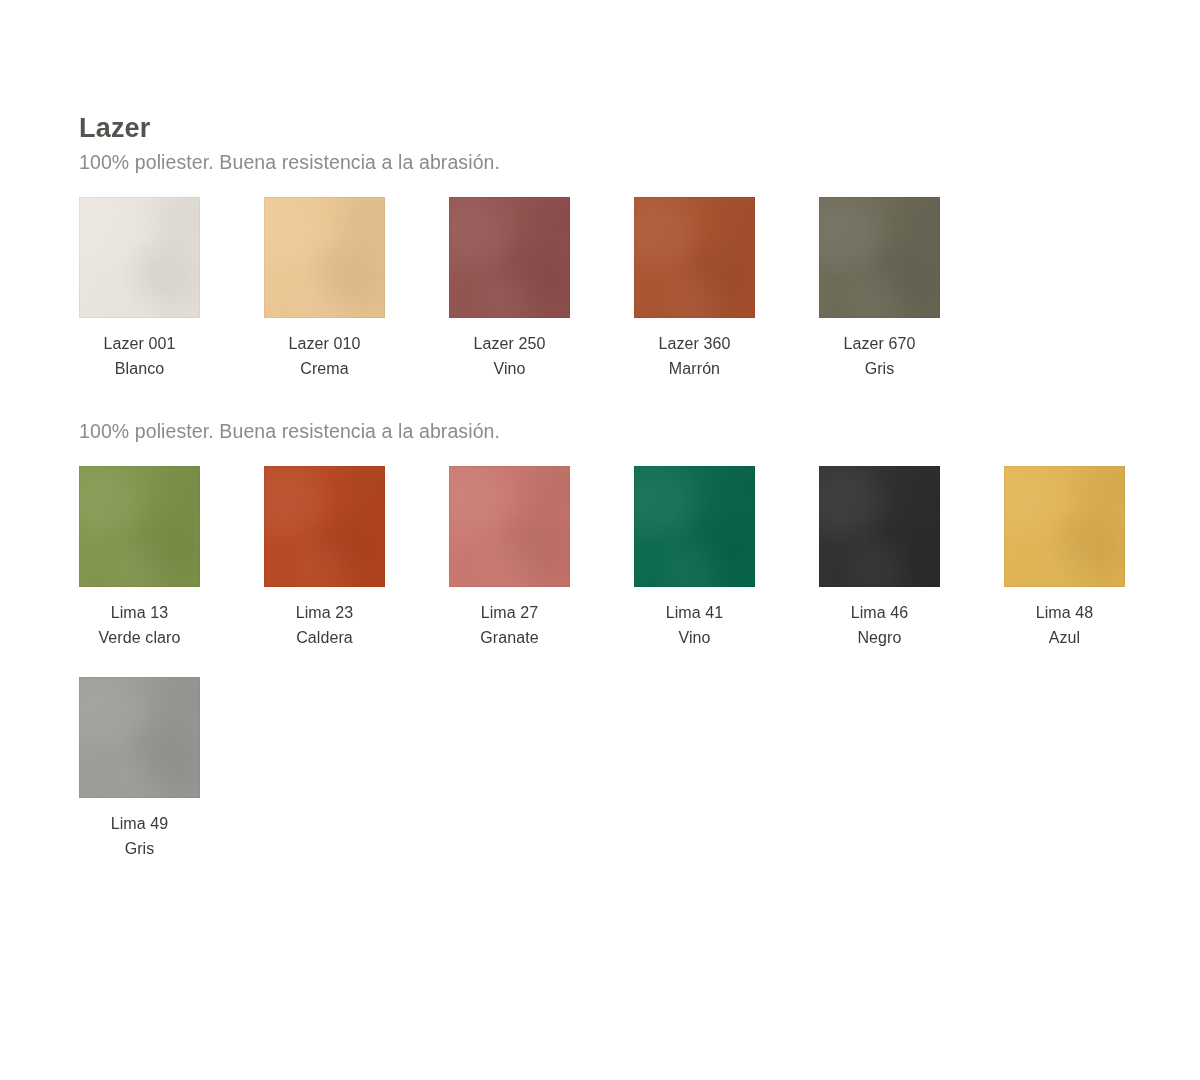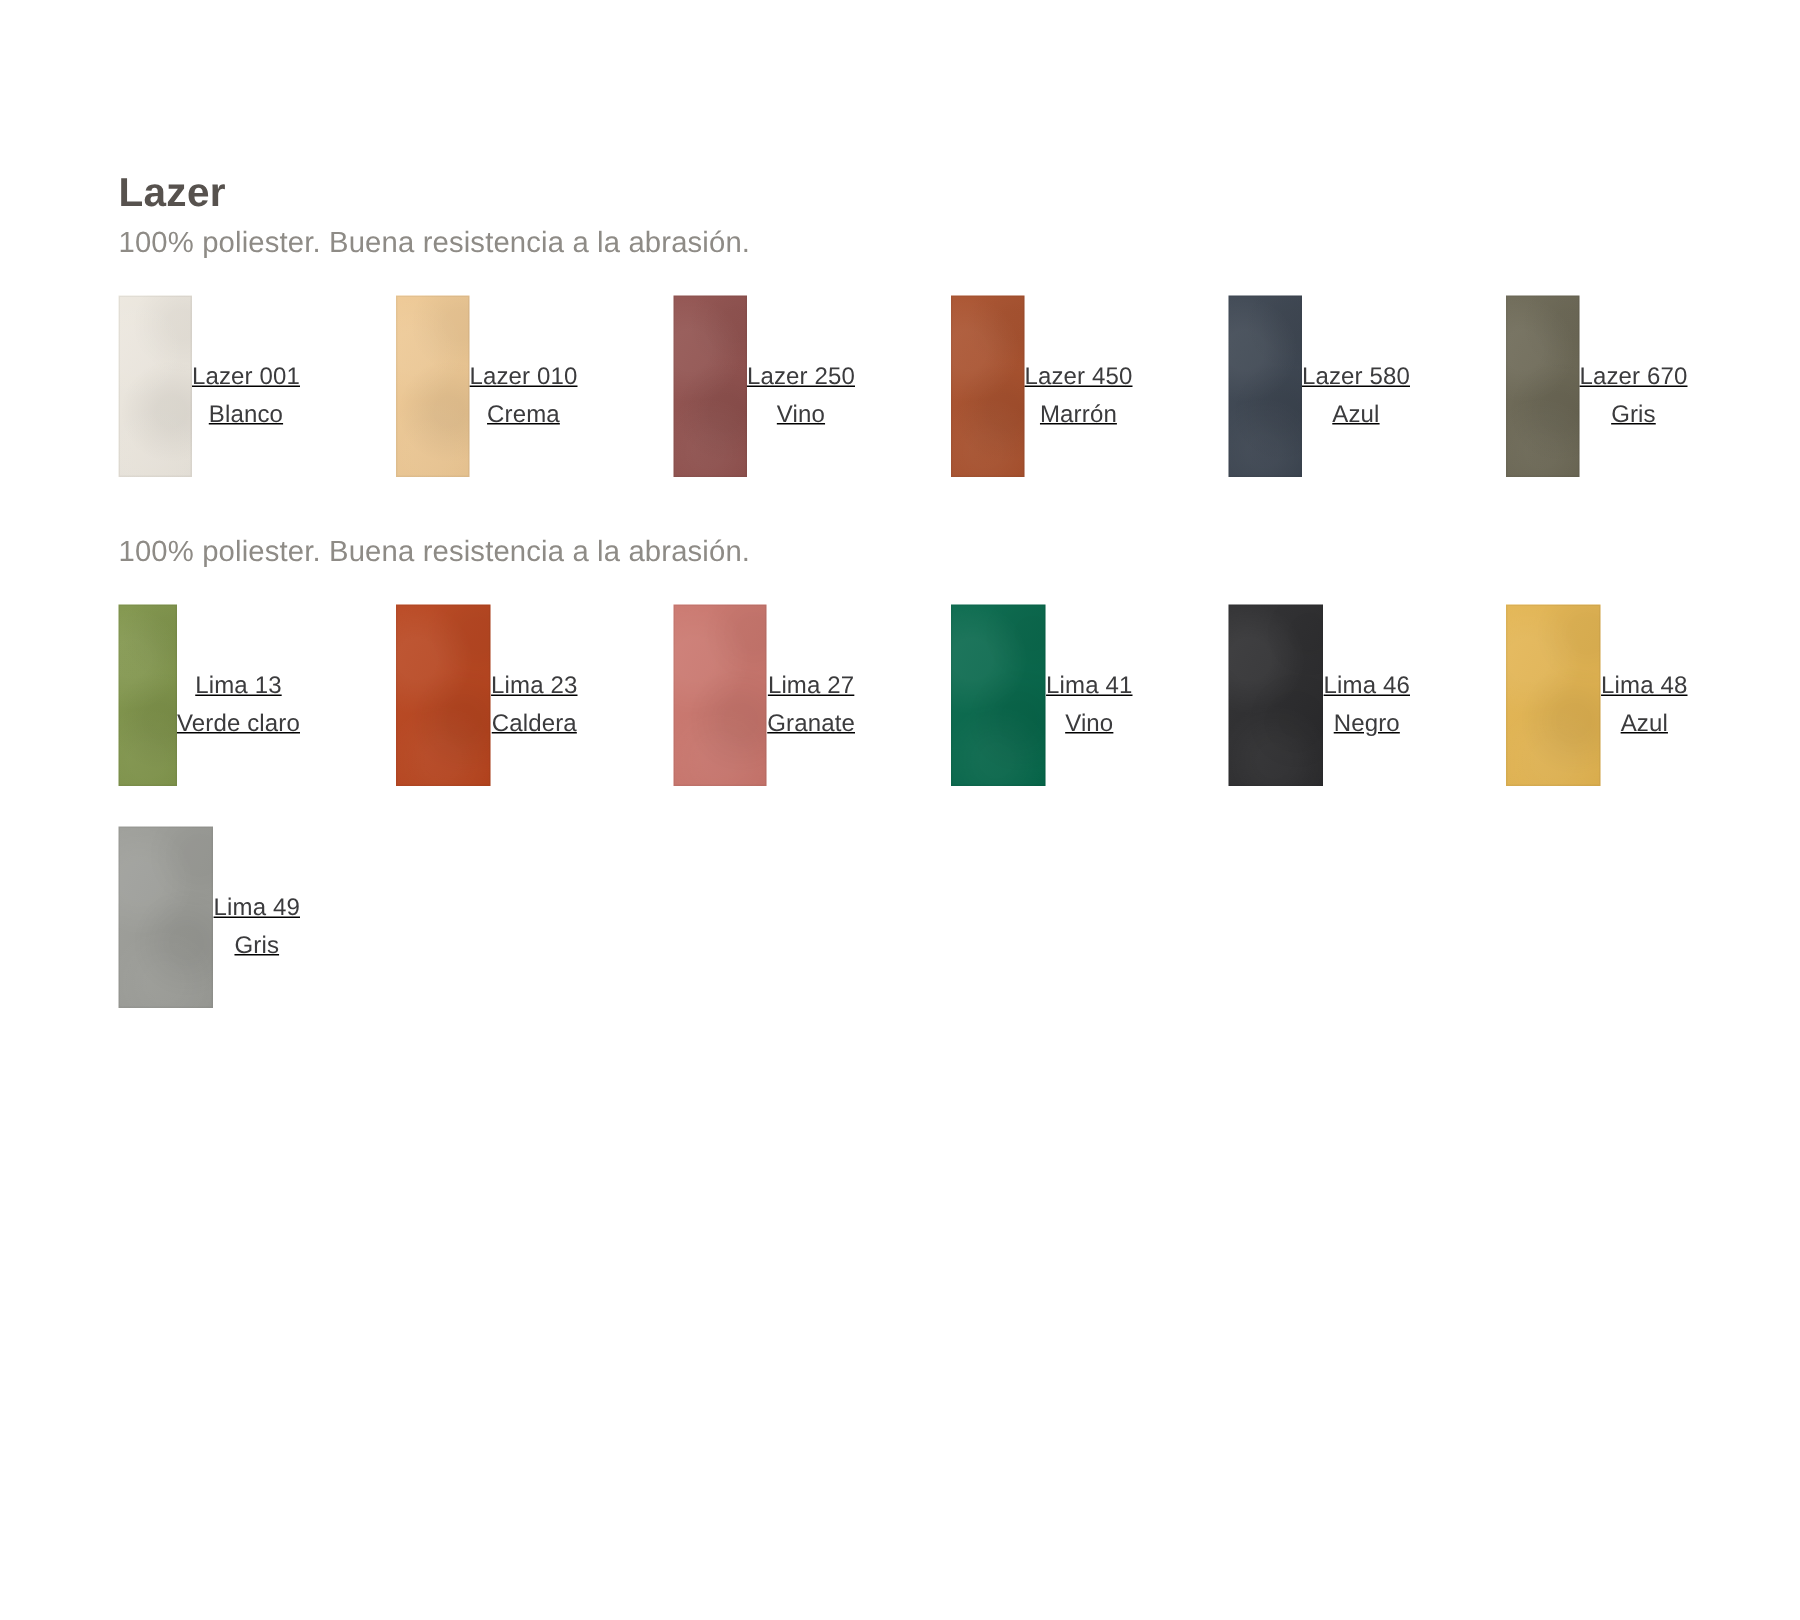--- a/index.html
+++ b/index.html
@@ -52,23 +52,22 @@
     display: grid;
     grid-template-columns: repeat(6, 121px);
     column-gap: 64px;
     row-gap: 27px;
     justify-content: start;
   }
 
   .swatch-cell {
     width: 121px;
     display: flex;
-    flex-direction: row;
+    flex-direction: column;
     align-items: center;
-    text-decoration: underline;
   }
 
   .swatch-chip {
     width: 121px;
     height: 121px;
     display: block;
     position: relative;
     background-color: #cccccc;
     background-image:
       radial-gradient(circle at 22% 30%, rgba(255,255,255,0.055) 0 14%, rgba(0,0,0,0) 38%),
@@ -122,32 +121,25 @@
         <span class="swatch-chip" style="background-color: rgb(144, 80, 77);"></span>
         <div class="swatch-caption">
           <span class="swatch-code">Lazer 250</span>
           <span class="swatch-name">Vino</span>
         </div>
       </div>
 
       <div class="swatch-cell">
         <span class="swatch-chip" style="background-color: rgb(169, 80, 44);"></span>
         <div class="swatch-caption">
-          <span class="swatch-code">Lazer 450</span>
+          <span class="swatch-code">Lazer 360</span>
           <span class="swatch-name">Marrón</span>
         </div>
       </div>
 
-      <div class="swatch-cell">
-        <span class="swatch-chip" style="background-color: rgb(59, 68, 80);"></span>
-        <div class="swatch-caption">
-          <span class="swatch-code">Lazer 580</span>
-          <span class="swatch-name">Azul</span>
-        </div>
-      </div>
 
       <div class="swatch-cell">
         <span class="swatch-chip" style="background-color: rgb(107, 103, 84);"></span>
         <div class="swatch-caption">
           <span class="swatch-code">Lazer 670</span>
           <span class="swatch-name">Gris</span>
         </div>
       </div>
 
     </div>

